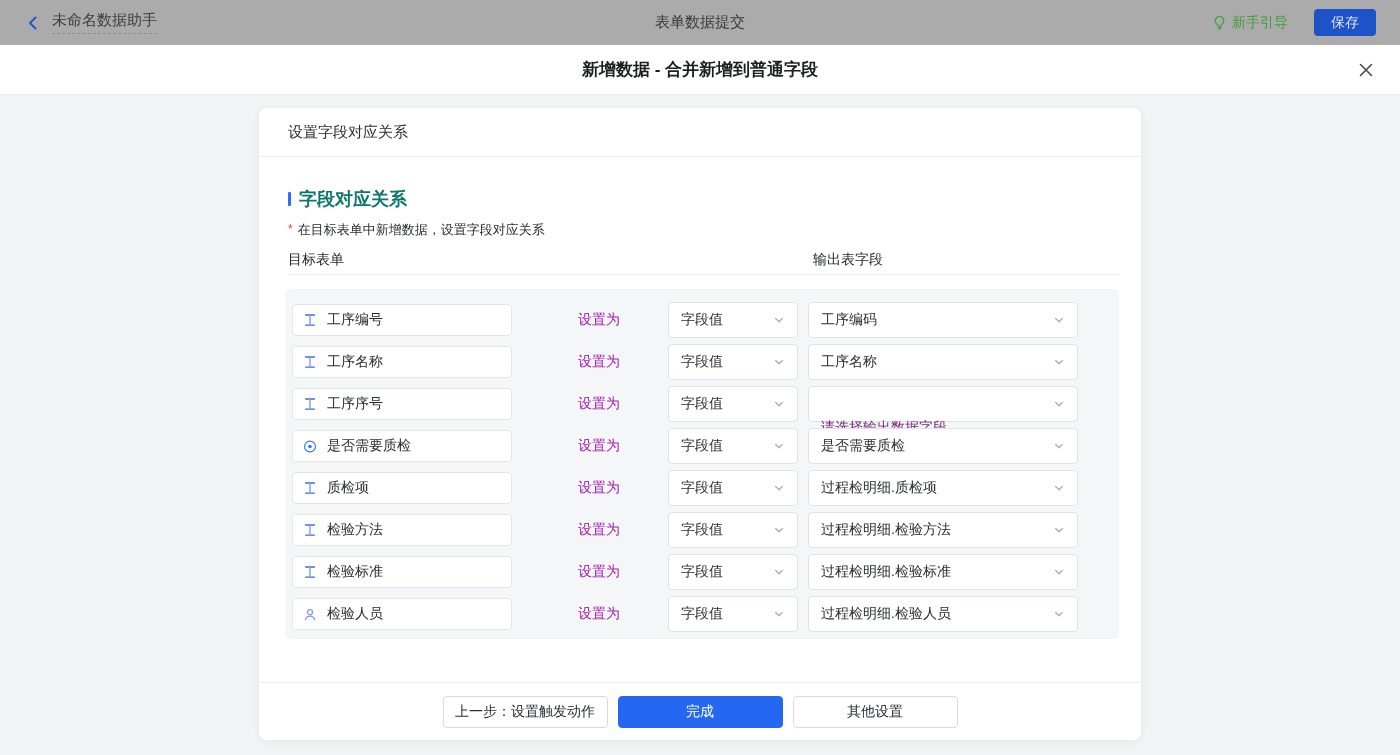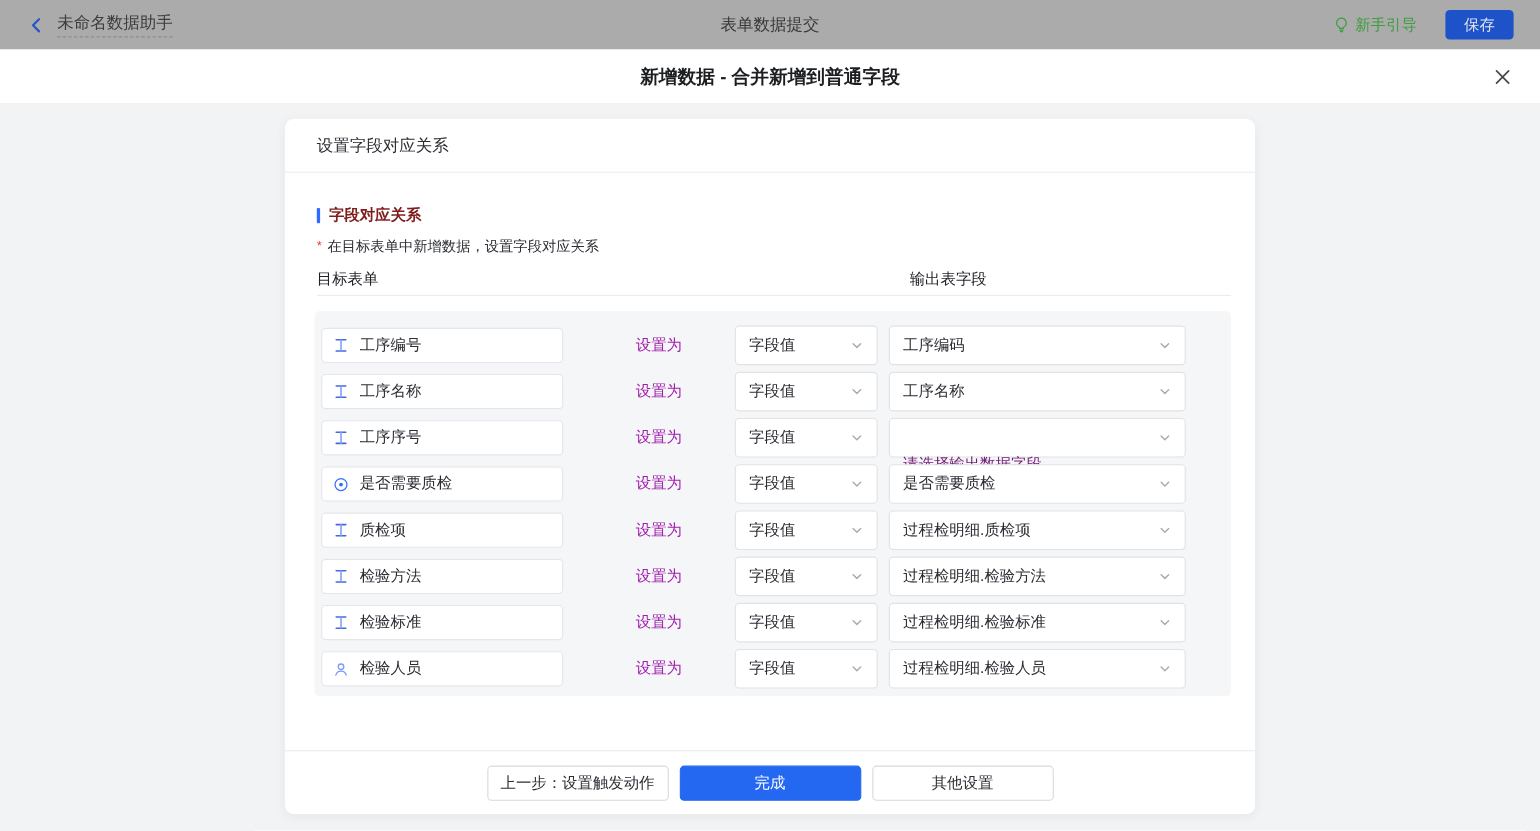--- a/index.html
+++ b/index.html
@@ -30,28 +30,28 @@
   
   .modal-body { height:660px; background:#f2f3f5; padding-top:13px; }
   .card { width:882px; height:632px; margin:0 auto; background:#fff; border-radius:8px;
     box-shadow:0 2px 10px rgba(0,0,0,0.05); display:flex; flex-direction:column; overflow:hidden; }
   .card-head { height:49px; flex:none; display:flex; align-items:center;
     padding:0 29px; border-bottom:1px solid #ededed; font-size:15px; color:#2b2d33; }
   .card-body { flex:1; padding:0 22px 0 29px; }
 
   .section-title { margin-top:30px; display:flex; align-items:center; gap:8px; }
   .section-bar { width:3px; height:14px; background:#2f6bff; border-radius:1px; }
-  .section-label { font-size:14px; font-weight:700; color:#7f1d1d; }
+  .section-label { font-size:18px; font-weight:700; color:#0f766e; }
 
   .note { margin-top:10px; display:flex; align-items:flex-start; gap:5px;
     font-size:13px; color:#2b2d33; }
   .req { color:#f53f3f; font-size:12px; margin-top:1px; }
 
   .col-heads { margin-top:12px; position:relative; height:18px; font-size:14px; color:#1f2126; }
-  .col-right { position:absolute; left:539px; top:0; }
+  .col-right { position:absolute; left:525px; top:0; }
   .col-divider { margin-top:5px; border-bottom:1px solid #ebebeb; }
 
   .rows-panel { margin-top:14px; margin-left:-2px; width:833px; height:350px;
     background:#f5f6f7; border-radius:4px; padding:13px 0 11px 6px; }
   .map-row { display:flex; align-items:center; height:36px; margin-bottom:6px; }
   .field-box { width:220px; height:32px; background:#fff; border:1px solid #e4e6eb;
     border-radius:4px; display:flex; align-items:center; padding:0 10px; cursor:text; }
   .f-icon { width:14px; height:14px; margin-right:10px; display:flex; align-items:center; }
   .f-label { font-size:14px; color:#2b2d33; }
   .set-as { margin-left:66px; width:42px; font-size:14px; color:#a21caf; }

